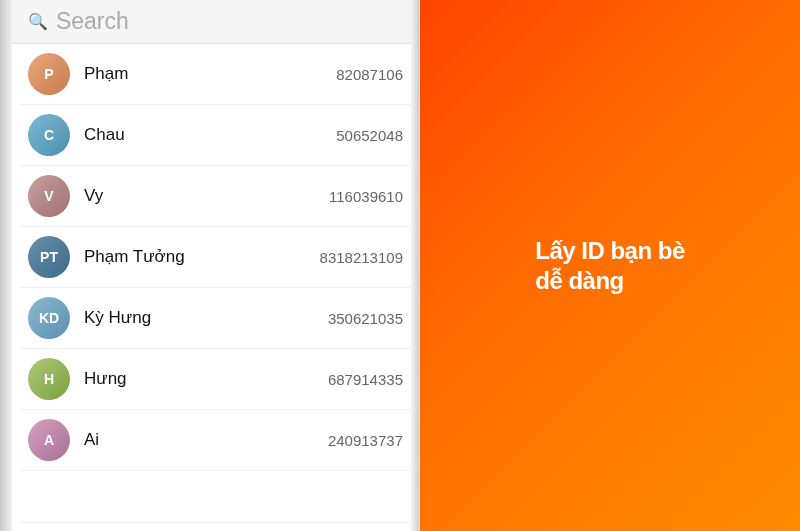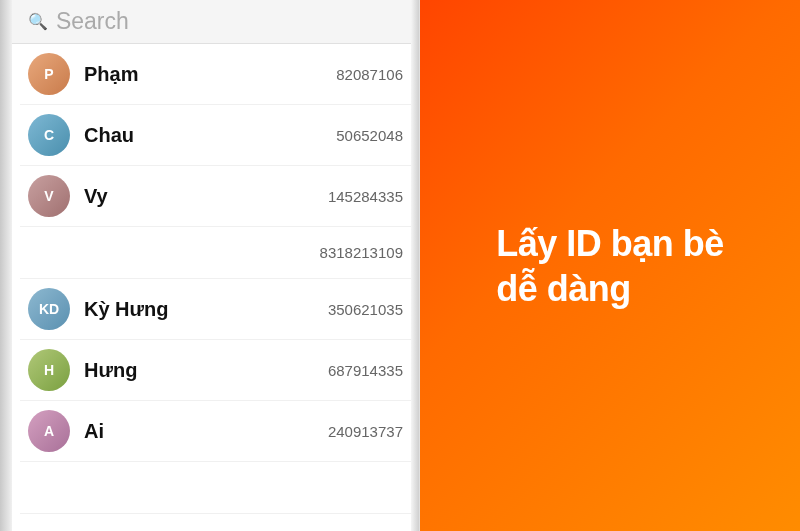--- a/index.html
+++ b/index.html
@@ -108,23 +108,23 @@
       border-radius: 50%;
       display: flex;
       align-items: center;
       justify-content: center;
       color: white;
       font-size: 14px;
       font-weight: 600;
     }
 
     .contact-name {
-      font-size: 20px;
+      font-size: 17px;
       color: #111;
-      font-weight: 700;
+      font-weight: 400;
     }
 
     .contact-id {
       font-size: 15px;
       color: #666;
       text-align: right;
       margin-left: auto;
       flex-shrink: 0;
     }
 
@@ -133,21 +133,21 @@
       flex: 1;
       background: linear-gradient(135deg, #ff4500 0%, #ff6a00 40%, #ff8c00 100%);
       display: flex;
       align-items: center;
       justify-content: center;
       padding: 40px;
     }
 
     .promo-text {
       color: white;
-      font-size: 36px;
+      font-size: 24px;
       font-weight: 800;
       line-height: 1.25;
       text-align: left;
       letter-spacing: -0.5px;
     }
   </style>
 </head>
 <body>
 
 <div class="phone-container">
@@ -170,23 +170,27 @@
         <div class="avatar-img">C</div>
       </div>
       <span class="contact-name">Chau</span>
       <span class="contact-id">50652048</span>
     </div>
       <div class="contact-item">
       <div class="avatar av3">
         <div class="avatar-img">V</div>
       </div>
       <span class="contact-name">Vy</span>
-      <span class="contact-id">145284335</span>
-    </div>
-      <div class="contact-item">
+      <span class="contact-id">116039610</span>
+    </div>
+      <div class="contact-item">
+      <div class="avatar av4">
+        <div class="avatar-img">PT</div>
+      </div>
+      <span class="contact-name">Phạm Tưởng</span>
       <span class="contact-id">8318213109</span>
     </div>
       <div class="contact-item">
       <div class="avatar av5">
         <div class="avatar-img">KD</div>
       </div>
       <span class="contact-name">Kỳ Hưng</span>
       <span class="contact-id">350621035</span>
     </div>
       <div class="contact-item">

